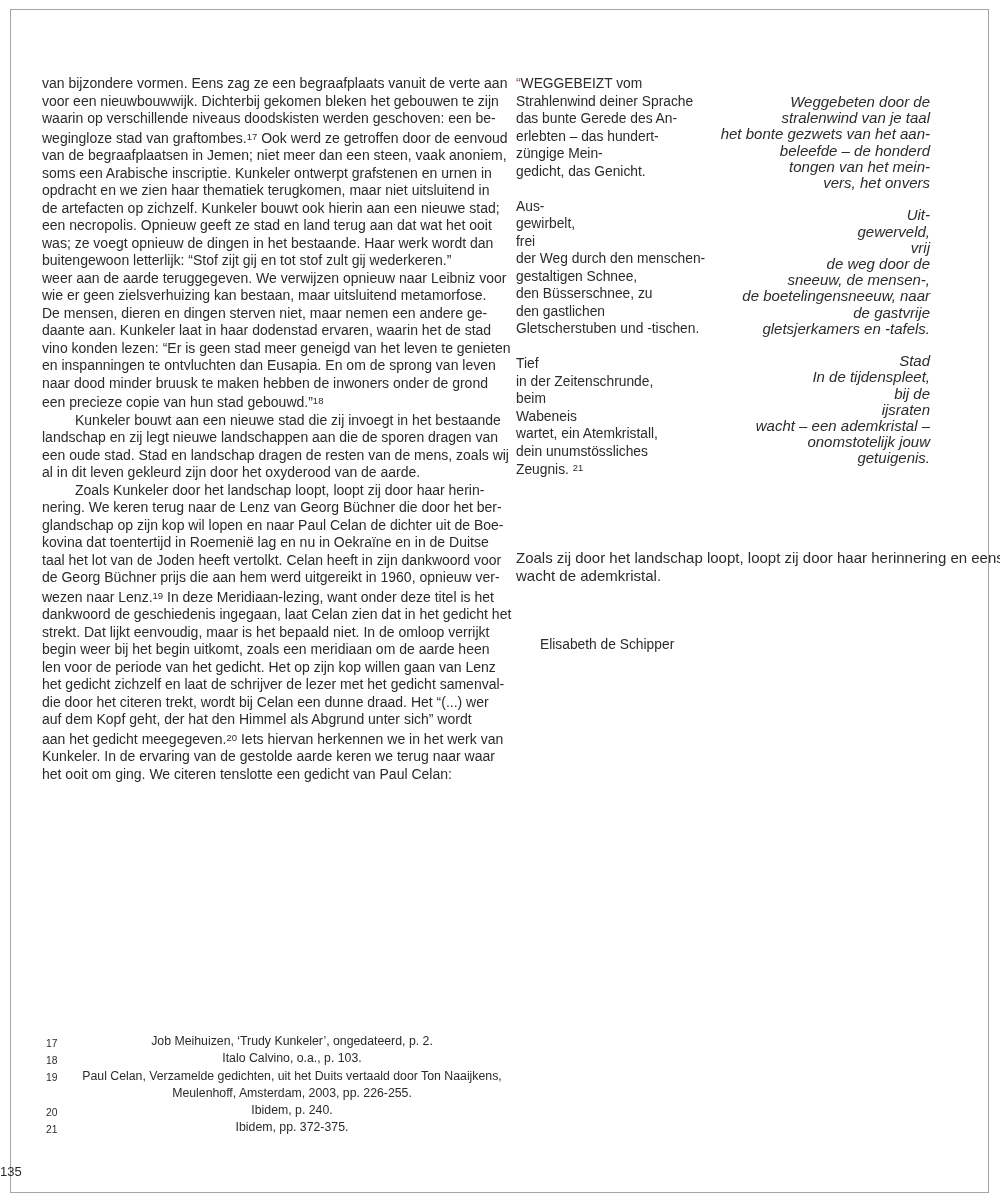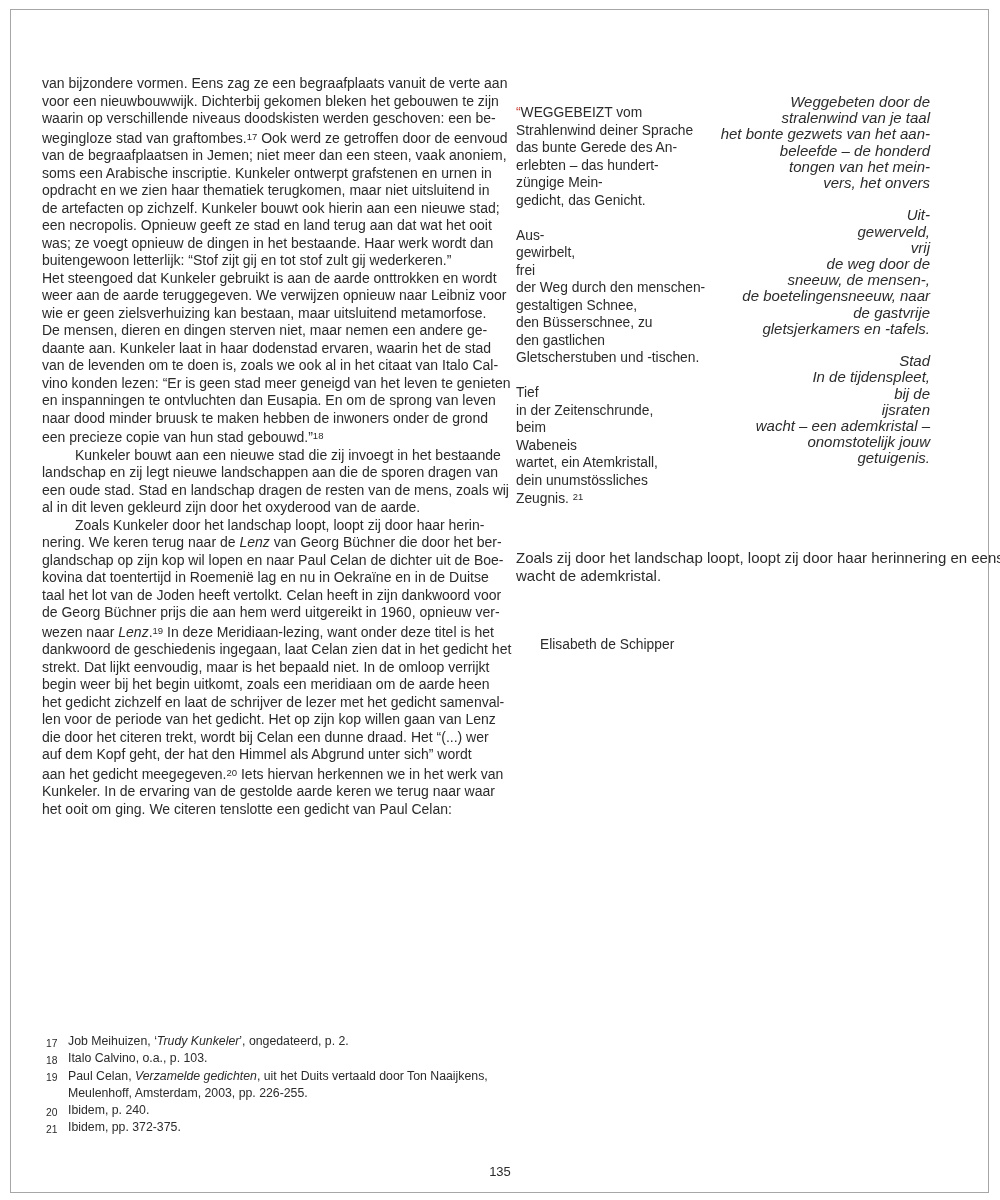--- a/index.html
+++ b/index.html
@@ -9,31 +9,31 @@
     font-family:"Liberation Sans","DejaVu Sans",sans-serif;
     color:#2b2b2b;
     -webkit-font-smoothing:antialiased;
   }
   .frame {
     position:absolute; left:10px; top:9px; width:977px; height:1182px;
     border:1px solid #a6a6a6; pointer-events:none;
   }
   .line { white-space:pre; }
   .indent { padding-left:33px; }
-  .it { font-style:italic; }
+  .it { }
   .sup { font-size:0.68em; vertical-align:0.32em; }
   .red { color:var(--red); }
 
   .col-main {
     position:absolute; left:42px; top:75px; width:490px;
     font-size:14px; line-height:17.5px;
   }
   .col-german {
     position:absolute; left:516px; top:75px; width:210px;
-    font-size:13.8px; line-height:17.5px;margin-top:29px;
+    font-size:13.8px; line-height:17.5px;
   }
   .col-translation {
     position:absolute; left:690px; top:94px; width:240px;
     font-size:15px; line-height:16.2px;
     font-style:italic; text-align:right;
   }
   .closing {
     position:absolute; left:516px; top:549px; width:460px;
     font-size:15px; line-height:18px;
   }
@@ -43,70 +43,68 @@
   }
   .footnotes {
     position:absolute; left:46px; top:1033px; width:470px;
     font-size:12.3px; line-height:17.3px;
   }
   .fn-row { display:flex; align-items:flex-start; }
   .fn-num {
     width:22px; flex:0 0 22px; font-size:10.3px;
     position:relative; top:1.5px;
   }
-  .fn-body { flex:1; }
+  .fn-body { flex:1;text-align:center; }
   .page-number {
     position:absolute; left:0; top:1164px; width:100%;
-    text-align:center; font-size:13px;
+    font-size:13px;
   }
 </style>
 </head>
 <body style="color: rgb(43, 43, 43);">
 
 <div class="page">
   <div class="frame" style="border-color: rgb(166, 166, 166);"></div>
 
   <div class="col-main">
       <div class="line">van bijzondere vormen. Eens zag ze een begraafplaats vanuit de verte aan</div>
       <div class="line">voor een nieuwbouwwijk. Dichterbij gekomen bleken het gebouwen te zijn</div>
       <div class="line">waarin op verschillende niveaus doodskisten werden geschoven: een be-</div>
       <div class="line">wegingloze stad van graftombes.<span class="sup">17</span> Ook werd ze getroffen door de eenvoud</div>
       <div class="line">van de begraafplaatsen in Jemen; niet meer dan een steen, vaak anoniem,</div>
       <div class="line">soms een Arabische inscriptie. Kunkeler ontwerpt grafstenen en urnen in</div>
       <div class="line">opdracht en we zien haar thematiek terugkomen, maar niet uitsluitend in</div>
       <div class="line">de artefacten op zichzelf. Kunkeler bouwt ook hierin aan een nieuwe stad;</div>
       <div class="line">een necropolis. Opnieuw geeft ze stad en land terug aan dat wat het ooit</div>
       <div class="line">was; ze voegt opnieuw de dingen in het bestaande. Haar werk wordt dan</div>
       <div class="line">buitengewoon letterlijk: “Stof zijt gij en tot stof zult gij wederkeren.”</div>
-      <div class="line">Het steengoed dat Kunkeler gebruikt is aan de aarde onttrokken en wordt</div>
       <div class="line">weer aan de aarde teruggegeven. We verwijzen opnieuw naar Leibniz voor</div>
       <div class="line">wie er geen zielsverhuizing kan bestaan, maar uitsluitend metamorfose.</div>
       <div class="line">De mensen, dieren en dingen sterven niet, maar nemen een andere ge-</div>
       <div class="line">daante aan. Kunkeler laat in haar dodenstad ervaren, waarin het de stad</div>
-      <div class="line">van de levenden om te doen is, zoals we ook al in het citaat van Italo Cal-</div>
       <div class="line">vino konden lezen: “Er is geen stad meer geneigd van het leven te genieten</div>
       <div class="line">en inspanningen te ontvluchten dan Eusapia. En om de sprong van leven</div>
       <div class="line">naar dood minder bruusk te maken hebben de inwoners onder de grond</div>
       <div class="line">een precieze copie van hun stad gebouwd.”<span class="sup">18</span></div>
       <div class="line indent">Kunkeler bouwt aan een nieuwe stad die zij invoegt in het bestaande</div>
       <div class="line">landschap en zij legt nieuwe landschappen aan die de sporen dragen van</div>
       <div class="line">een oude stad. Stad en landschap dragen de resten van de mens, zoals wij</div>
       <div class="line">al in dit leven gekleurd zijn door het oxyderood van de aarde.</div>
       <div class="line indent">Zoals Kunkeler door het landschap loopt, loopt zij door haar herin-</div>
       <div class="line">nering. We keren terug naar de <span class="it">Lenz</span> van Georg Büchner die door het ber-</div>
       <div class="line">glandschap op zijn kop wil lopen en naar Paul Celan de dichter uit de Boe-</div>
       <div class="line">kovina dat toentertijd in Roemenië lag en nu in Oekraïne en in de Duitse</div>
       <div class="line">taal het lot van de Joden heeft vertolkt. Celan heeft in zijn dankwoord voor</div>
       <div class="line">de Georg Büchner prijs die aan hem werd uitgereikt in 1960, opnieuw ver-</div>
       <div class="line">wezen naar <span class="it">Lenz</span>.<span class="sup">19</span> In deze Meridiaan-lezing, want onder deze titel is het</div>
       <div class="line">dankwoord de geschiedenis ingegaan, laat Celan zien dat in het gedicht het</div>
       <div class="line">strekt. Dat lijkt eenvoudig, maar is het bepaald niet. In de omloop verrijkt</div>
       <div class="line">begin weer bij het begin uitkomt, zoals een meridiaan om de aarde heen</div>
+      <div class="line">len voor de periode van het gedicht. Het op zijn kop willen gaan van Lenz</div>
       <div class="line">het gedicht zichzelf en laat de schrijver de lezer met het gedicht samenval-</div>
-      <div class="line">len voor de periode van het gedicht. Het op zijn kop willen gaan van Lenz</div>
       <div class="line">die door het citeren trekt, wordt bij Celan een dunne draad. Het “(...) wer</div>
       <div class="line">auf dem Kopf geht, der hat den Himmel als Abgrund unter sich” wordt</div>
       <div class="line">aan het gedicht meegegeven.<span class="sup">20</span> Iets hiervan herkennen we in het werk van</div>
       <div class="line">Kunkeler. In de ervaring van de gestolde aarde keren we terug naar waar</div>
       <div class="line">het ooit om ging. We citeren tenslotte een gedicht van Paul Celan:</div>
     </div>
 
   <div class="col-german">
       <div class="line"><span class="red">“</span>WEGGEBEIZT vom</div>
       <div class="line">Strahlenwind deiner Sprache</div>

